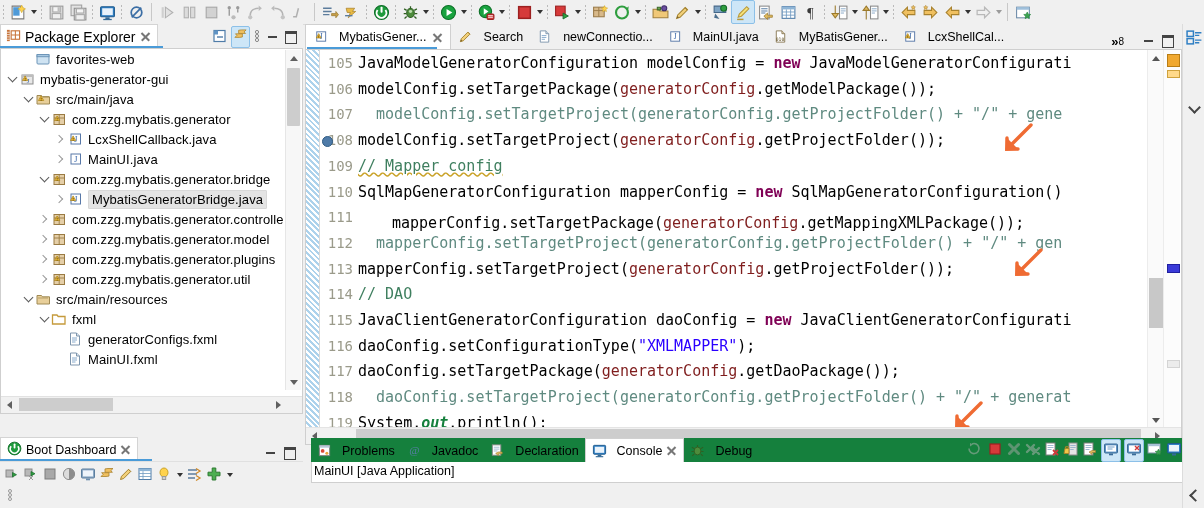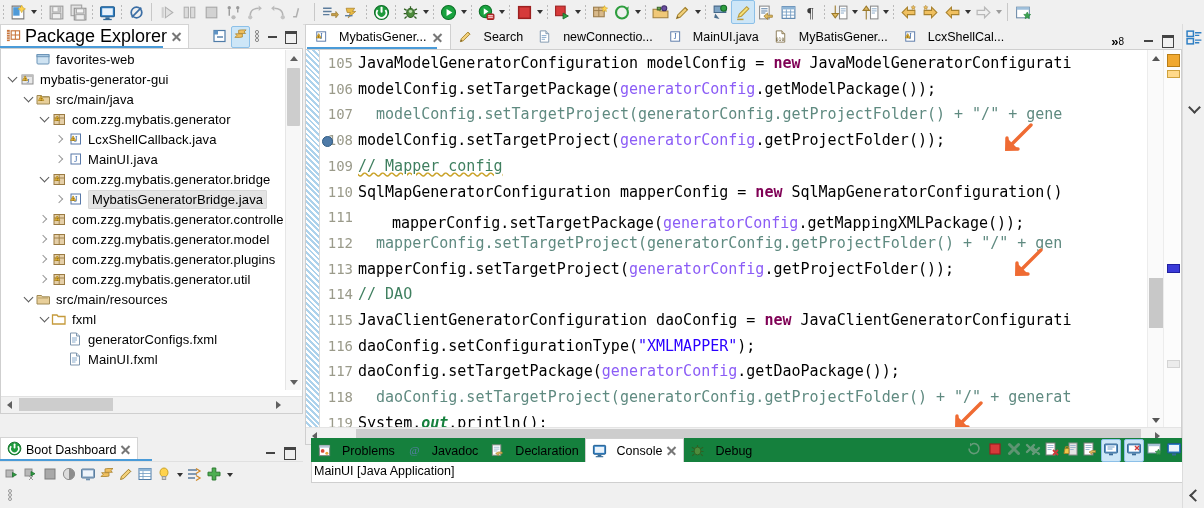--- a/index.html
+++ b/index.html
@@ -30,21 +30,21 @@
   .tb-btn-active{background:#cde6f7;border:1px solid #8cc0e8;border-radius:2px;}
 
   
   .left-panel{position:absolute;left:0;top:24px;width:303px;height:413px;background:#f0f0f0;}
   .pv-tabbar{position:relative;height:24px;background:#f0f0f0;display:flex;align-items:flex-end;}
   .pv-tab{
     display:flex;align-items:center;gap:4px;height:23px;padding:0 6px 0 5px;
     background:#fff;border:1px solid #d4d4d4;border-bottom:none;
     border-top:1px solid #d4d4d4;
   }
-  .pv-tab .tt{font-size:18px;color:#000;}
+  .pv-tab .tt{font-size:14px;color:#000;}
   .pv-tab-under{position:absolute;left:0;bottom:0;width:163px;height:2px;background:#4a9bd8;}
   .pv-tools{margin-left:auto;display:flex;align-items:center;gap:3px;padding-right:4px;height:22px;}
   .pv-body{
     position:relative;height:366px;background:#fff;
     border:1px solid #cfcfcf;border-top:1px solid #cfcfcf;margin:0;
     box-sizing:border-box;overflow:hidden;
   }
   .tree{position:absolute;left:0;top:0;width:286px;height:340px;overflow:hidden;}
   .trow{display:flex;align-items:center;height:20px;white-space:nowrap;padding-left:2px;}
   .trow .lbl{font-size:13px;color:#000;letter-spacing:0.1px;}
@@ -95,21 +95,21 @@
   .gutter{position:absolute;left:14px;top:0;width:36px;height:379px;background:#fff;}
   .gutter-line{position:absolute;left:13px;top:0;width:1px;height:379px;background:#d9d9d9;}
   .code{position:absolute;left:52px;top:0;right:36px;height:379px;overflow:hidden;
     font-family:"DejaVu Sans Mono","Liberation Mono",monospace;}
   .ln{position:absolute;right:3px;width:34px;text-align:right;
     font-family:"DejaVu Sans Mono","Liberation Mono",monospace;
     font-size:14px;color:#9a9a8a;line-height:25.7px;height:25.7px;}
   .cl{position:absolute;left:0;white-space:pre;font-size:15px;line-height:25.7px;height:25.7px;color:#000;}
   .kw{color:#7f0055;font-weight:bold;}
   .str{color:#2a00ff;}
-  .fld{color:#8b5cf6;}
+  .fld{color:#7f1d1d;}
   .sfld{color:#15803d;font-style:italic;font-weight:bold;}
   .cmt{color:#3f7f5f;}
   .dim{color:#5f8a80;}
   .squig{text-decoration:underline;text-decoration-style:wavy;text-decoration-color:#c9a227;}
   .bpt{position:absolute;left:2px;width:9px;height:9px;border-radius:50%;background:#4f7ba8;border:1px solid #2f5c84;}
 
   
   .ed-vsb{position:absolute;right:17px;top:0;width:16px;height:379px;background:#fafafa;border-left:1px solid #ececec;}
   .ed-vsb .up,.ed-vsb .dn{position:absolute;left:0;width:16px;height:17px;display:flex;align-items:center;justify-content:center;}
   .ed-vsb .up{top:0}.ed-vsb .dn{bottom:0}

